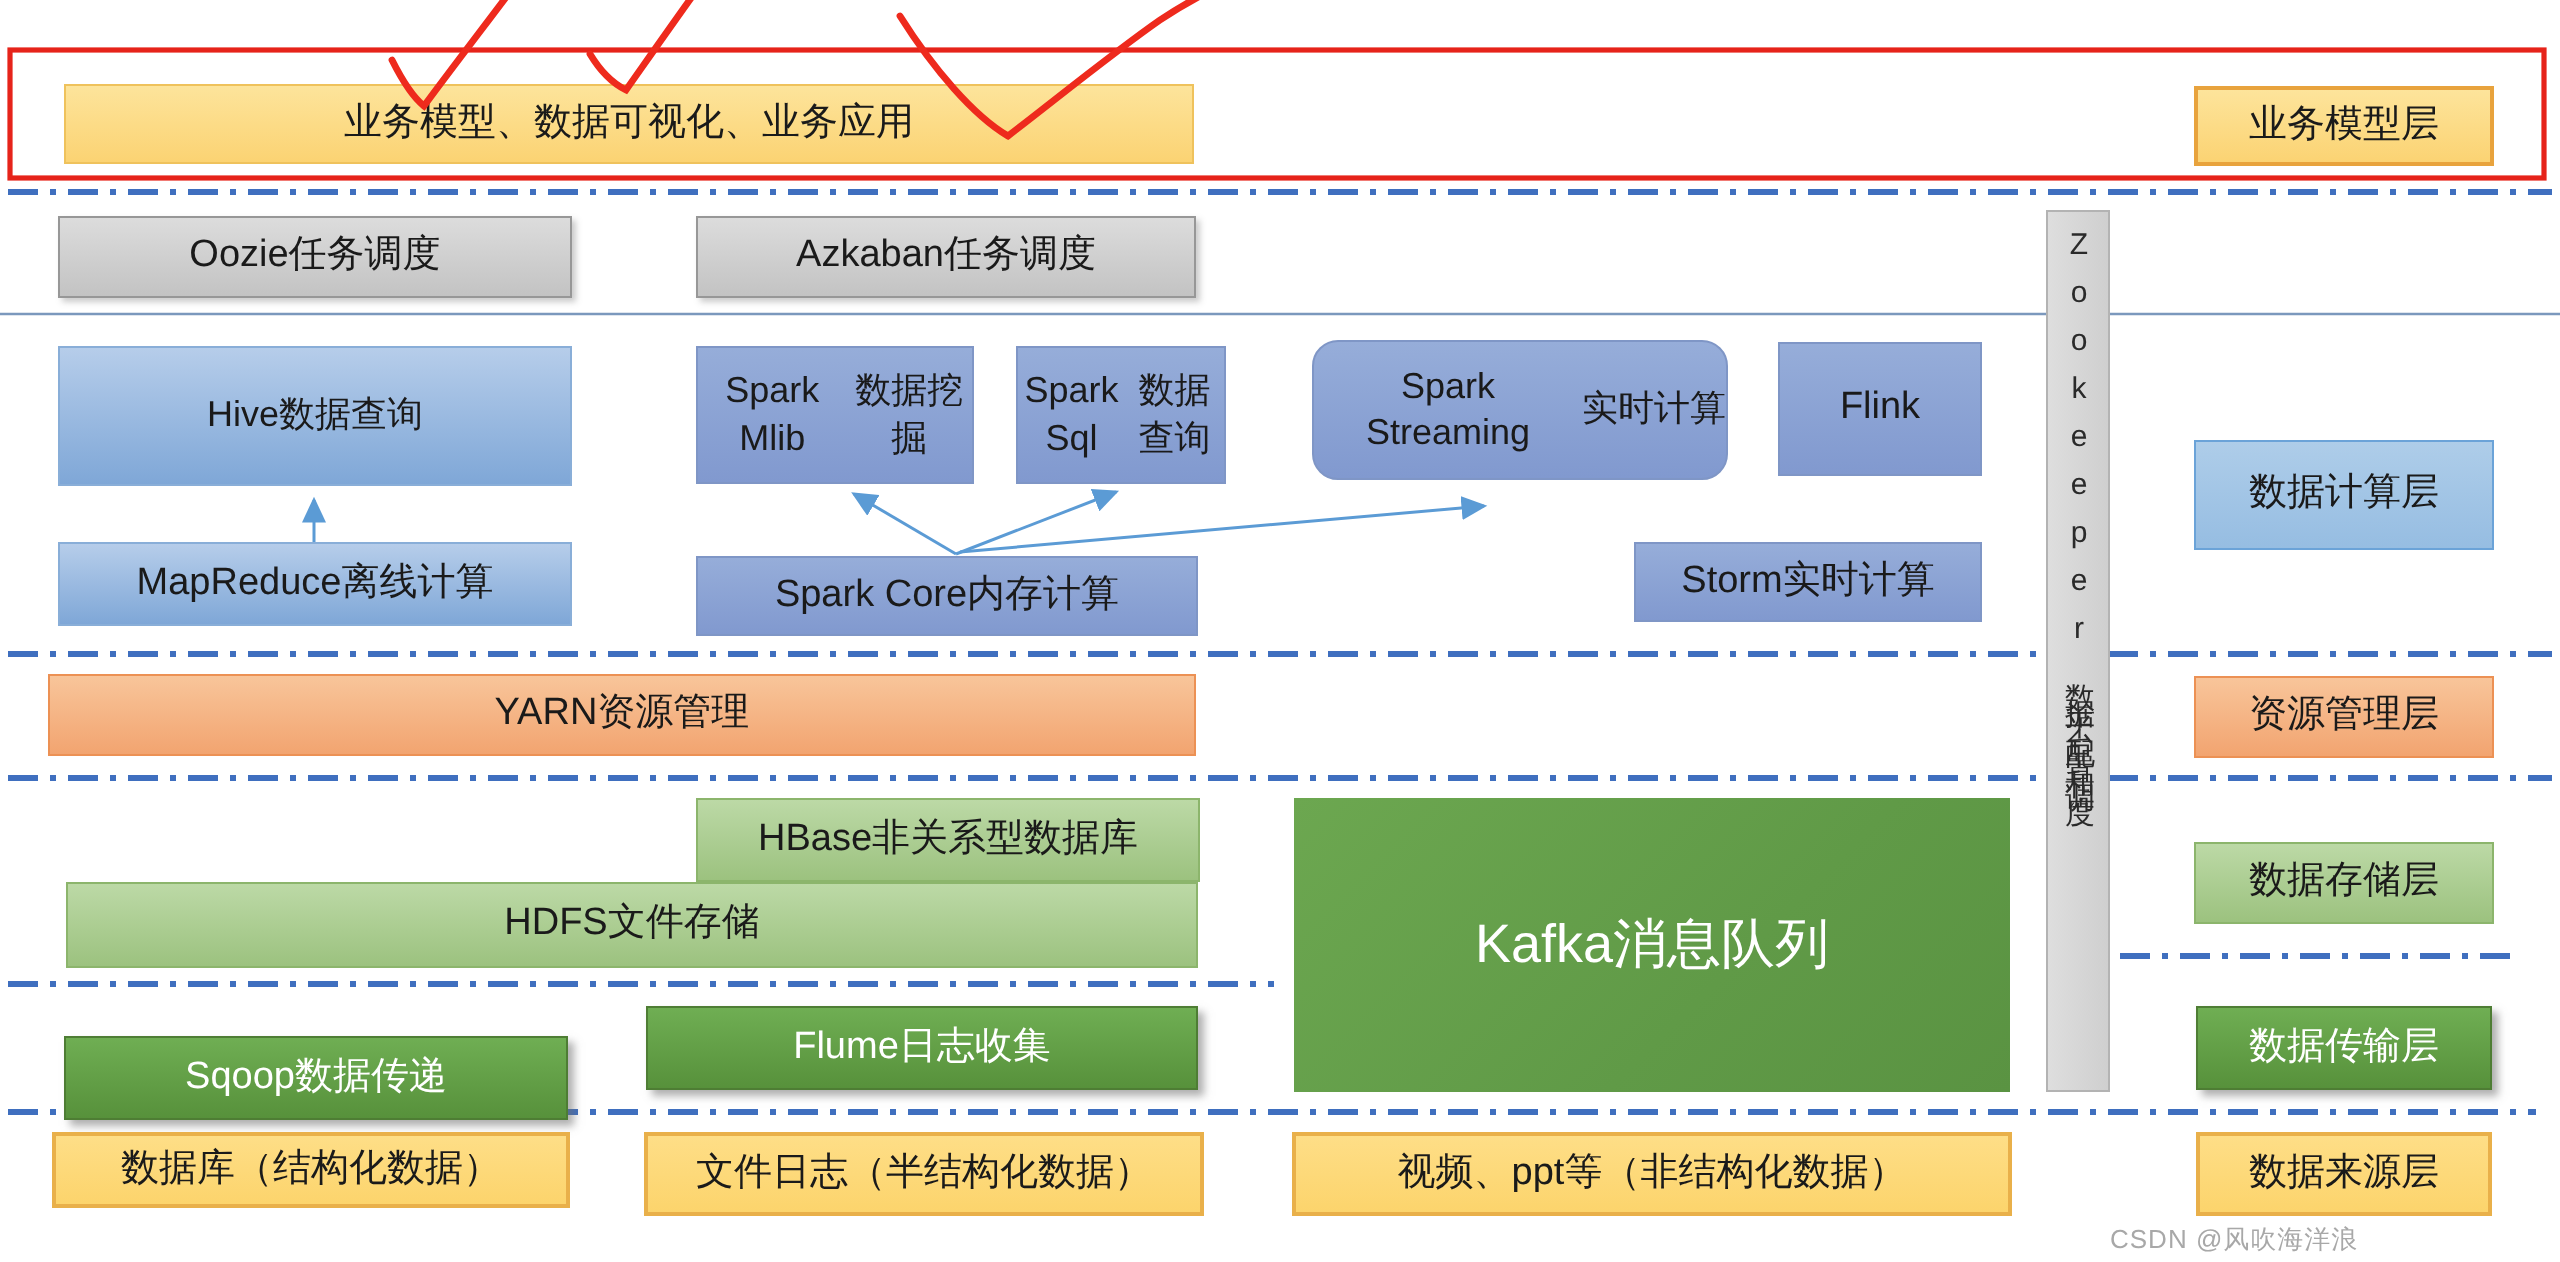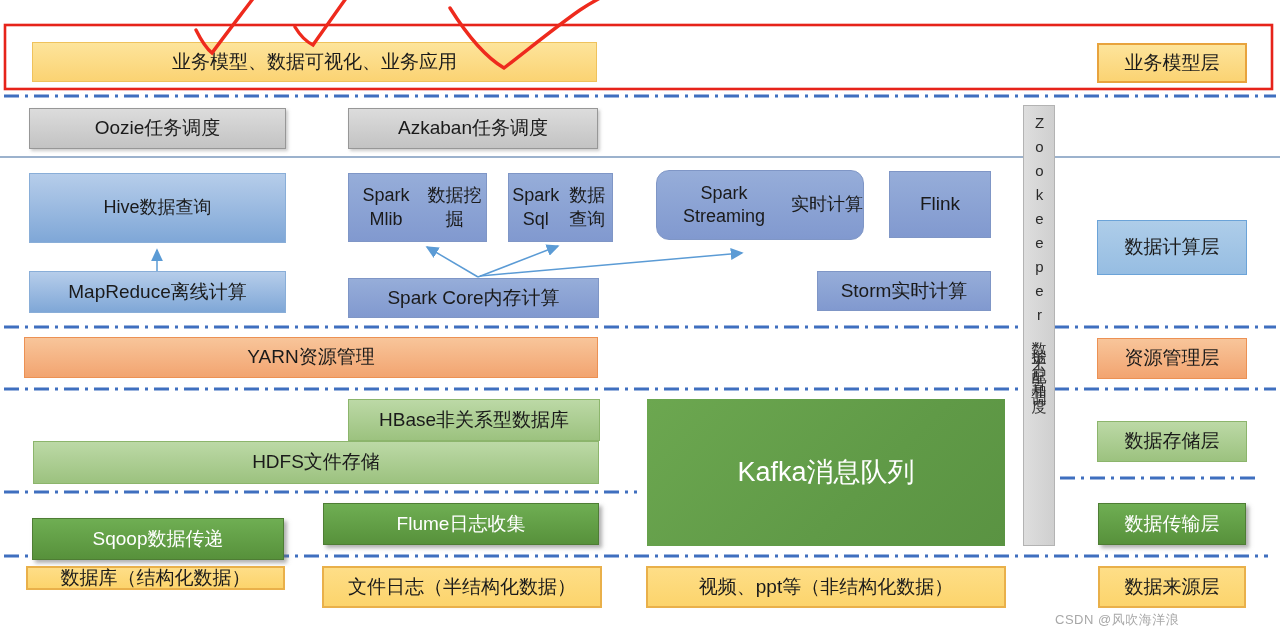--- a/index.html
+++ b/index.html
@@ -108,21 +108,21 @@
 
   <div class="box green-light" style="left:348px;top:399px;width:252px;height:42px;">HBase非关系型数据库</div>
   <div class="box green-light" style="left:33px;top:441px;width:566px;height:43px;">HDFS文件存储</div>
   <div class="box green-kafka" style="left:647px;top:399px;width:358px;height:147px;">Kafka消息队列</div>
   <div class="box green-light" style="left:1097px;top:421px;width:150px;height:41px;">数据存储层</div>
 
   <div class="box green-dark" style="left:32px;top:503px;width:252px;height:42px;margin-top:15px;">Sqoop数据传递</div>
   <div class="box green-dark" style="left:323px;top:503px;width:276px;height:42px;">Flume日志收集</div>
   <div class="box green-dark" style="left:1098px;top:503px;width:148px;height:42px;">数据传输层</div>
 
-  <div class="box yellow-bottom" style="left:26px;top:566px;width:259px;height:24px;">数据库（结构化数据）</div>
+  <div class="box yellow-bottom" style="left:26px;top:566px;width:259px;height:38px;">数据库（结构化数据）</div>
   <div class="box yellow-bottom" style="left:322px;top:566px;width:280px;height:42px;">文件日志（半结构化数据）</div>
   <div class="box yellow-bottom" style="left:646px;top:566px;width:360px;height:42px;">视频、ppt等（非结构化数据）</div>
   <div class="box yellow-bottom" style="left:1098px;top:566px;width:148px;height:42px;">数据来源层</div>
 
   <div class="zk-strip" style="left:1023px;top:105px;width:32px;height:441px;">Zookeeper数据平台配置和调度</div>
 
   <div class="watermark" style="left:1055px;top:611px;">CSDN @风吹海洋浪</div>
 
   <svg id="red-annotations" class="layer" width="1280" height="631" viewBox="0 0 1280 631">
     <rect x="5" y="25" width="1267" height="64" fill="none" stroke="#e6231a" stroke-width="2.6"></rect>

